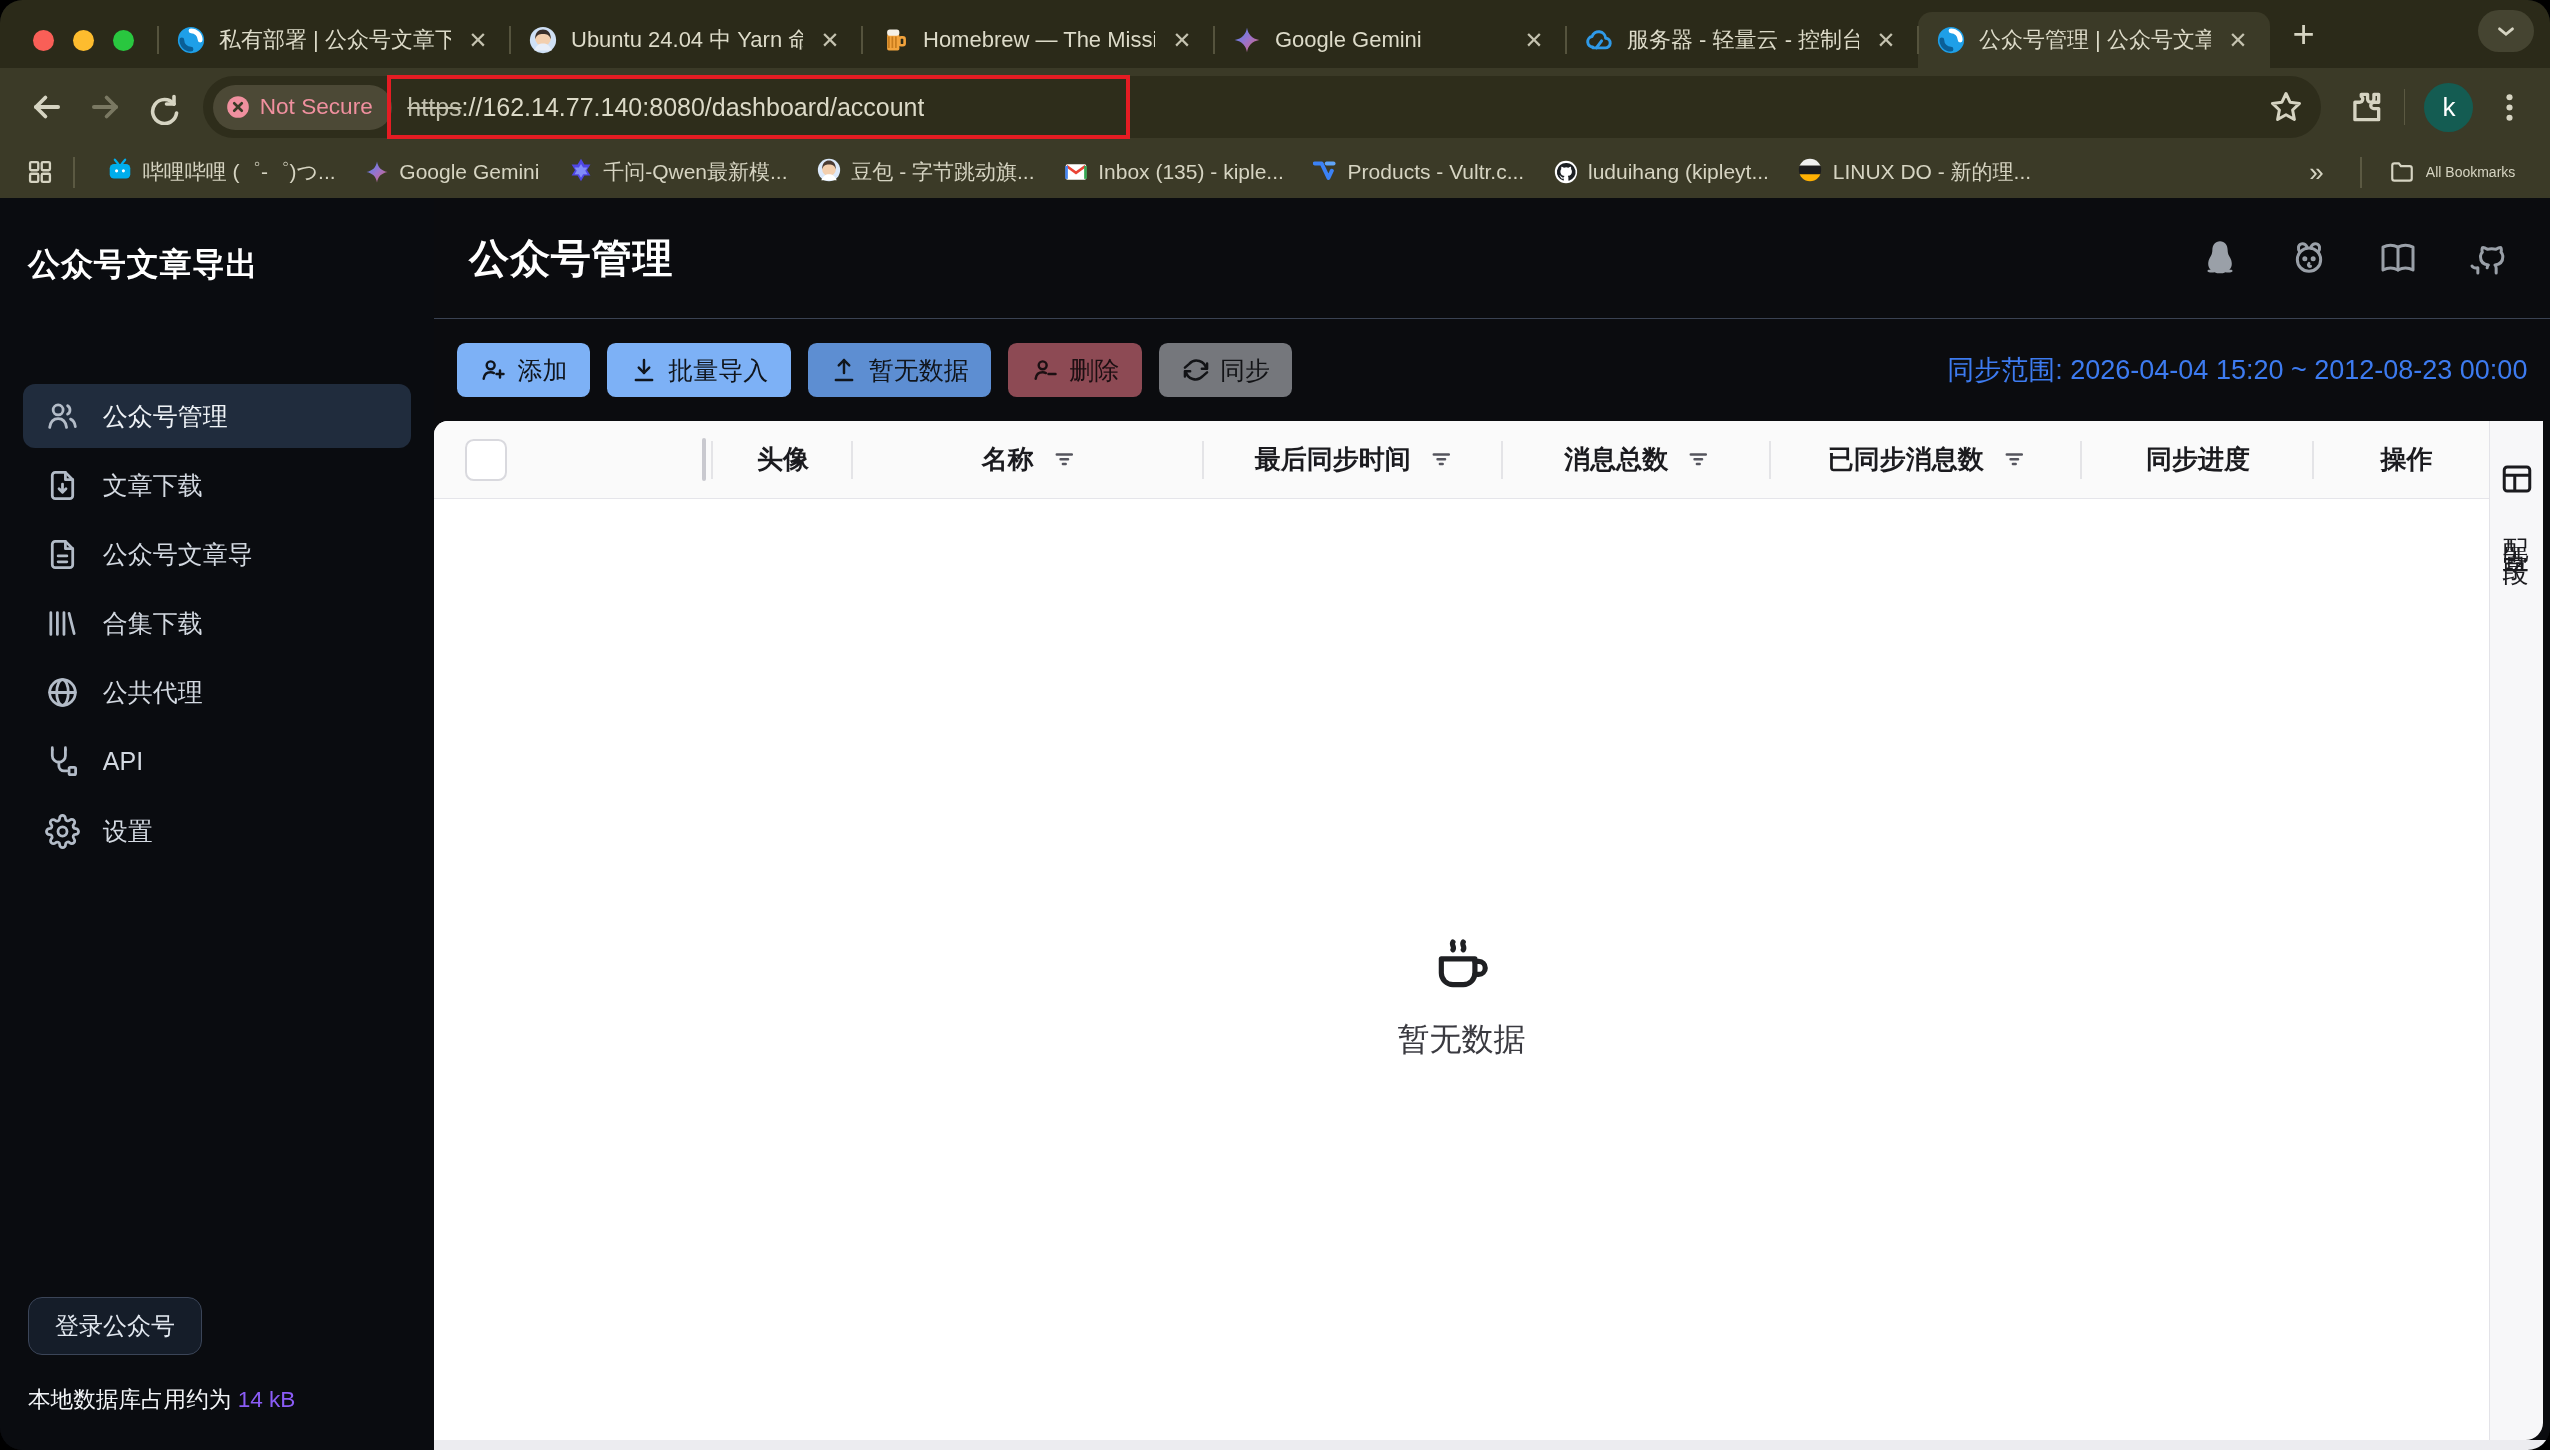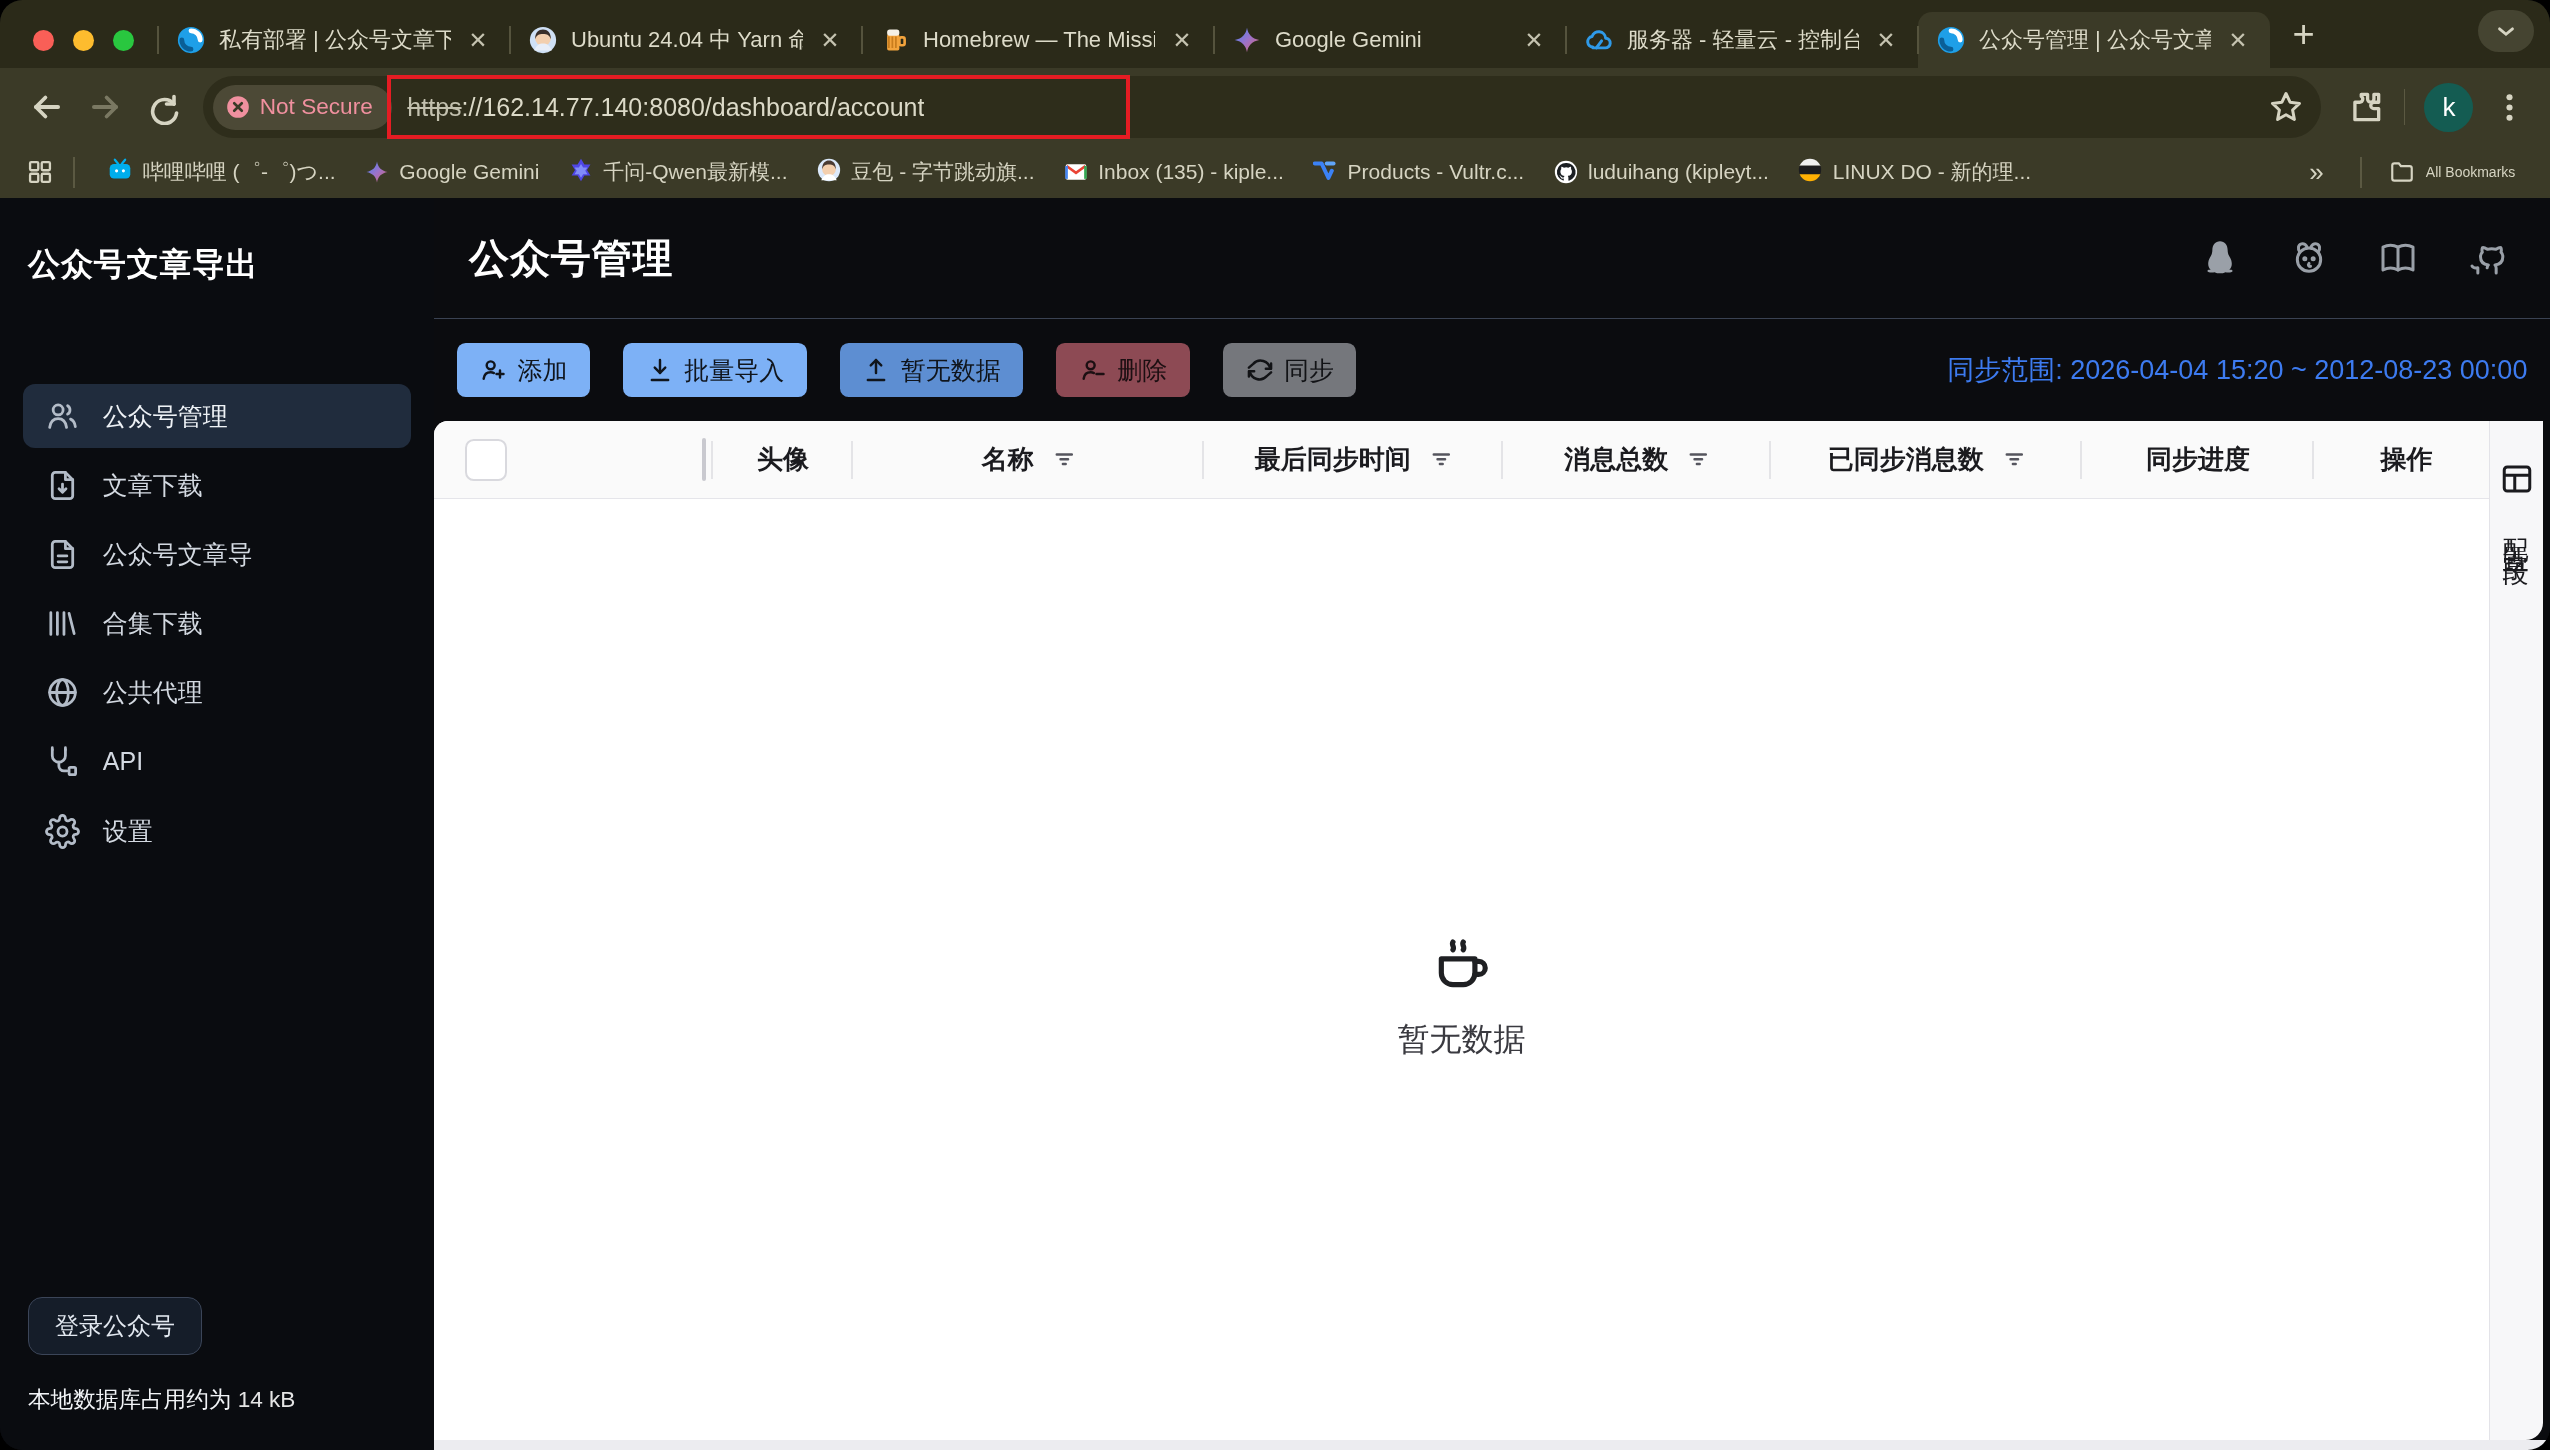--- a/index.html
+++ b/index.html
@@ -56,30 +56,30 @@
   .sb-title { color:#fff; font-size:32px; font-weight:700; padding:0 28px; letter-spacing:0.9px; }
   .nav { margin-top:97px; display:flex; flex-direction:column; gap:5.2px; padding:0 22.6px; }
   .nav-item { height:64px; display:flex; align-items:center; gap:22.6px; padding:0 22.6px; border-radius:12px;
               color:#d3d9e1; font-size:25px; }
   .nav-item svg { width:35px; height:35px; color:#b3bcc8; flex-shrink:0; }
   .nav-item.active { background:#202c3d; color:#eef2f6; }
   .sb-footer { margin-top:auto; padding:0 28px; }
   .login-btn { display:inline-block; background:#151d29; border:1.7px solid #3b4558; border-radius:14px;
                color:#e2e8f0; font-size:24px; padding:12px 26px; }
   .db-usage { margin-top:29.5px; color:#f2f4f7; font-size:22.6px; }
-  .db-usage .red { color:#e5e5e5; }
+  .db-usage .red { color:#8b5cf6; }
 
   .content { flex:1; display:flex; flex-direction:column; min-width:0; background:#0b0c0f; position:relative; }
   .c-header { height:121px; display:flex; align-items:center; padding:0 43px 0 35px;
               border-bottom:1.7px solid #3a4252; flex-shrink:0; }
   .page-title { color:#fff; font-size:40px; font-weight:700; letter-spacing:0.9px; }
   .hdr-icons { margin-left:auto; display:flex; gap:49px; align-items:center; color:#9aa0a8; }
   .hdr-icons svg { width:40px; height:40px; }
 
-  .actions-row { height:102px; display:flex; align-items:center; padding:0 22.6px; gap:33px; flex-shrink:0; }
+  .actions-row { height:102px; display:flex; align-items:center; padding:0 22.6px; gap:17px; flex-shrink:0; }
   .btn { height:54px; border-radius:8.7px; display:flex; align-items:center; gap:10.4px; padding:0 22.6px;
          font-size:25px; font-weight:500; color:#10151c; }
   .btn svg { width:28px; height:28px; }
   .btn.blue { background:#7db1f6; }
   .btn.mblue { background:#5d8ed2; }
   .btn.red { background:#8d4a54; color:#1c0f12; }
   .btn.gray { background:#75777c; color:#121316; }
   .sync-range { margin-left:auto; color:#3d7bf0; font-size:27px; font-weight:500; }
 
   .panel { flex:1; display:flex; margin:0 7px 10.4px 0; min-height:0; }

